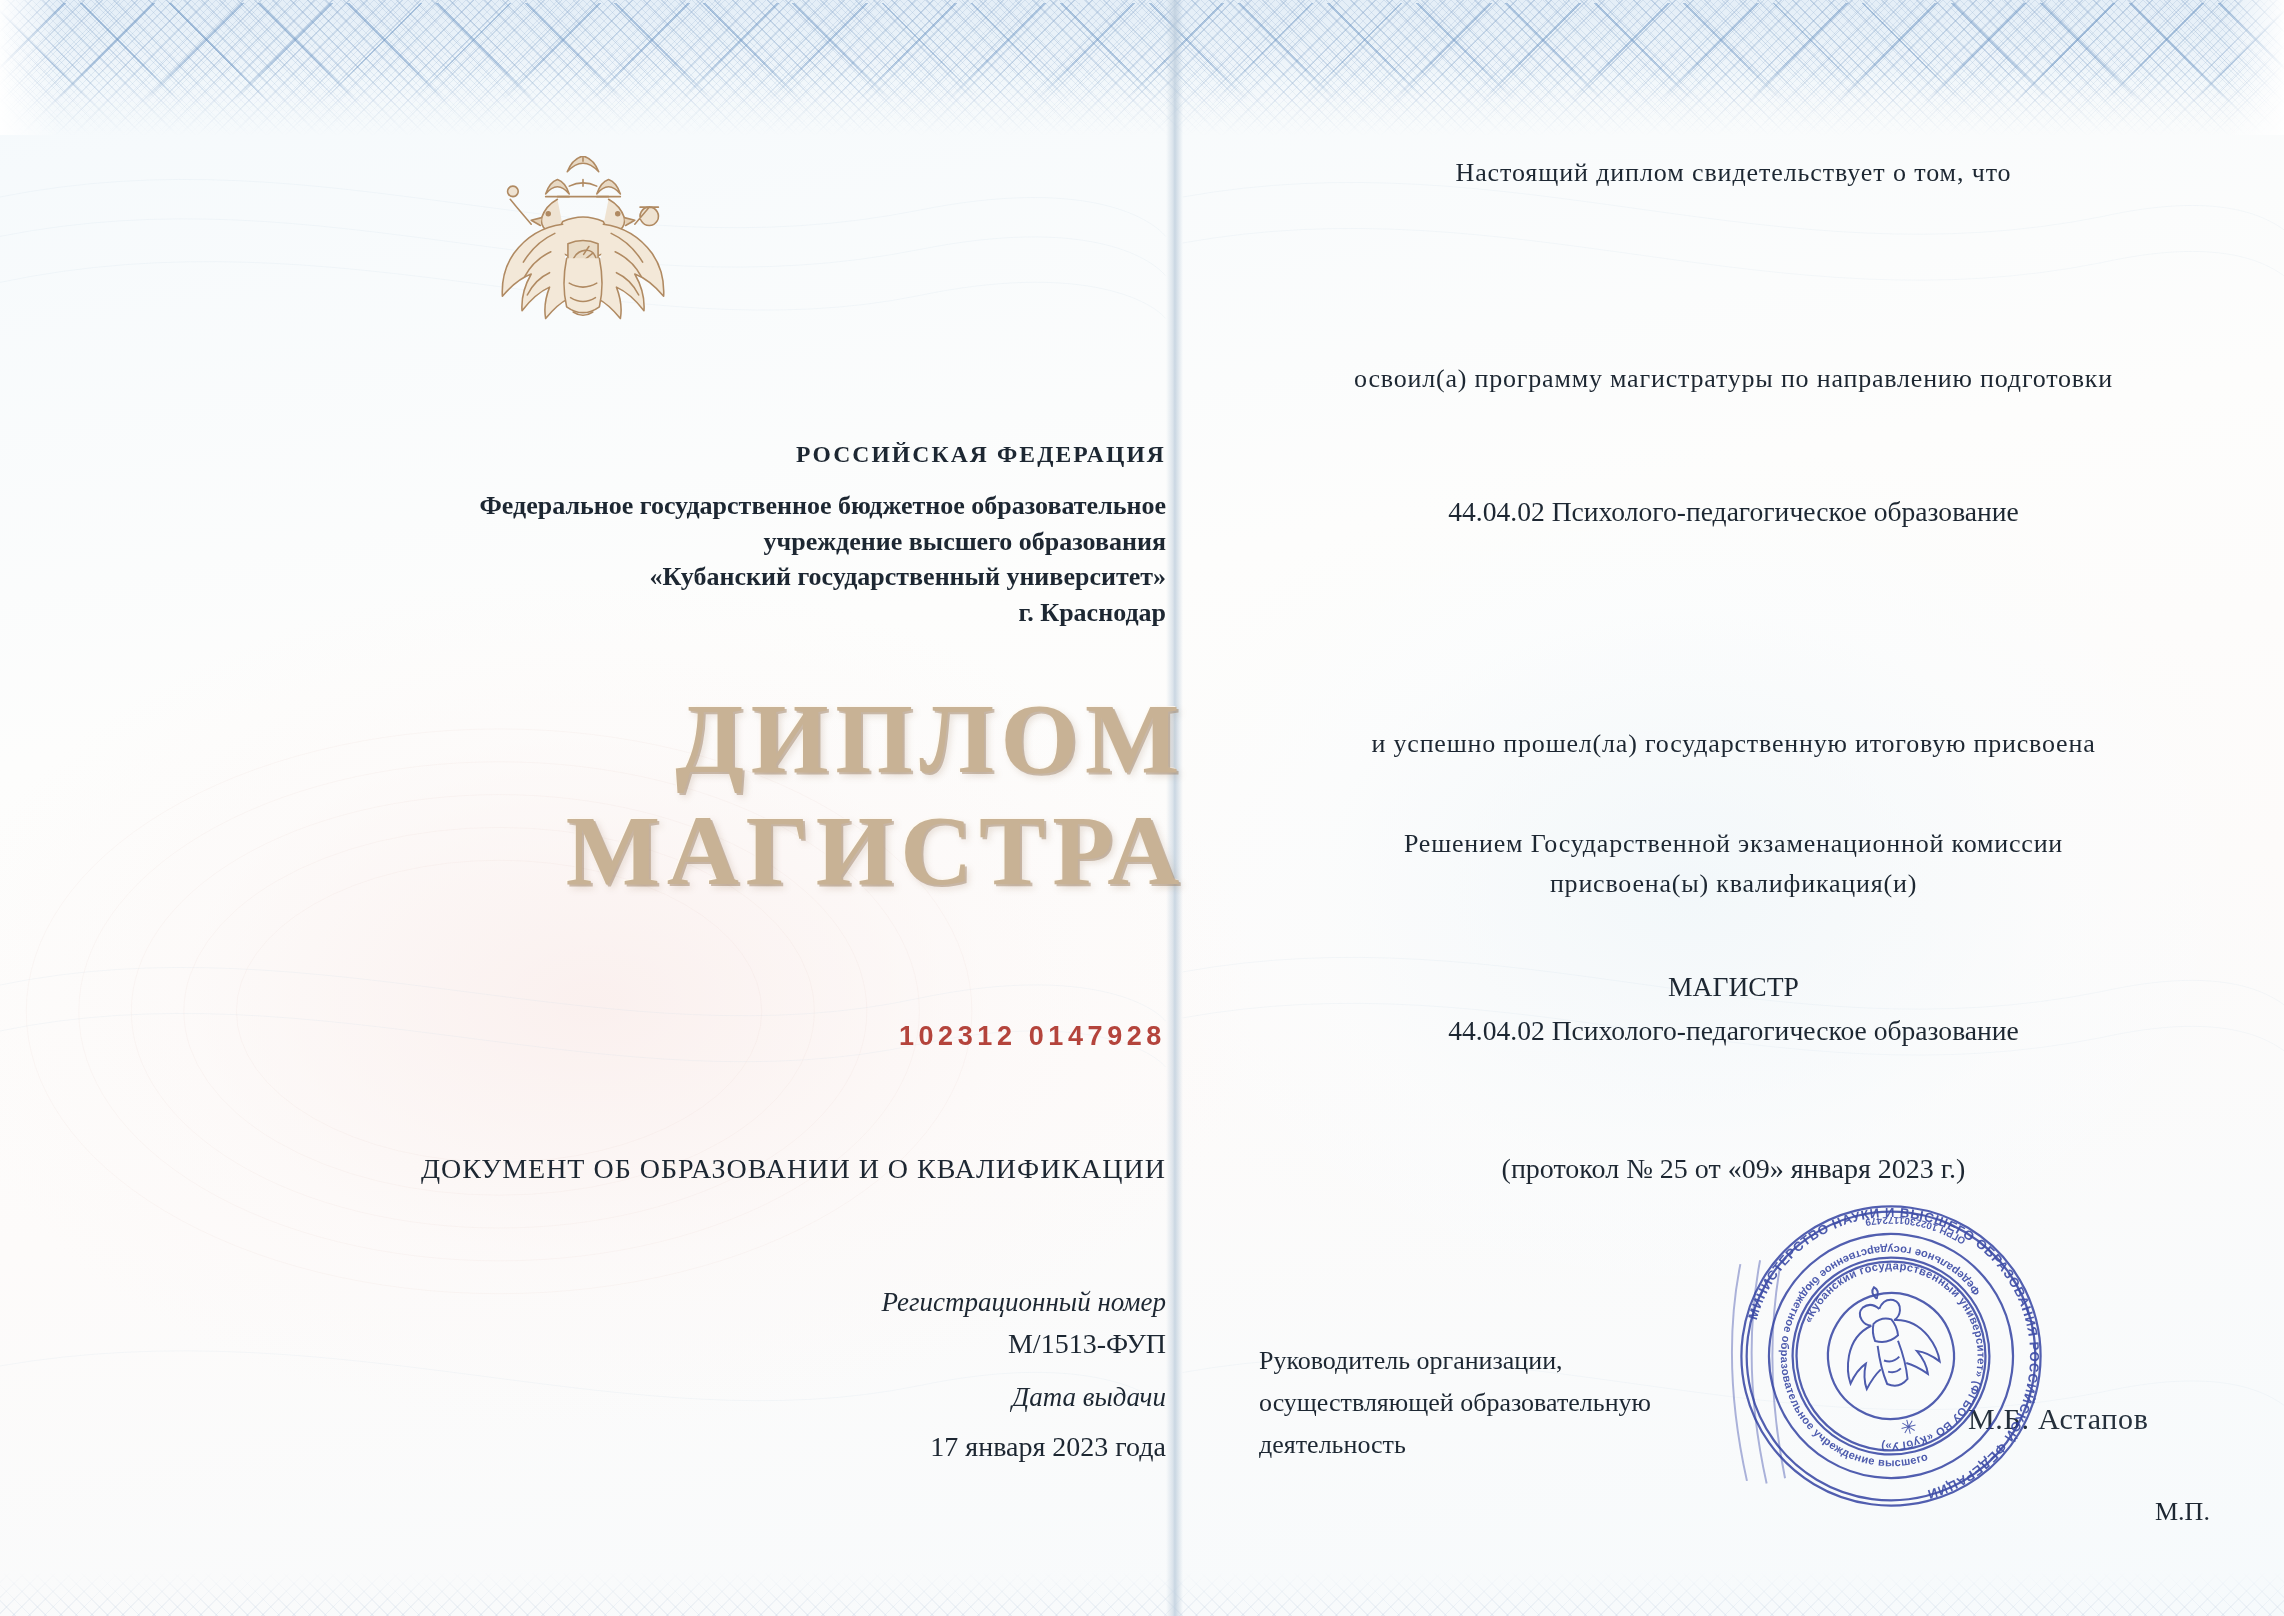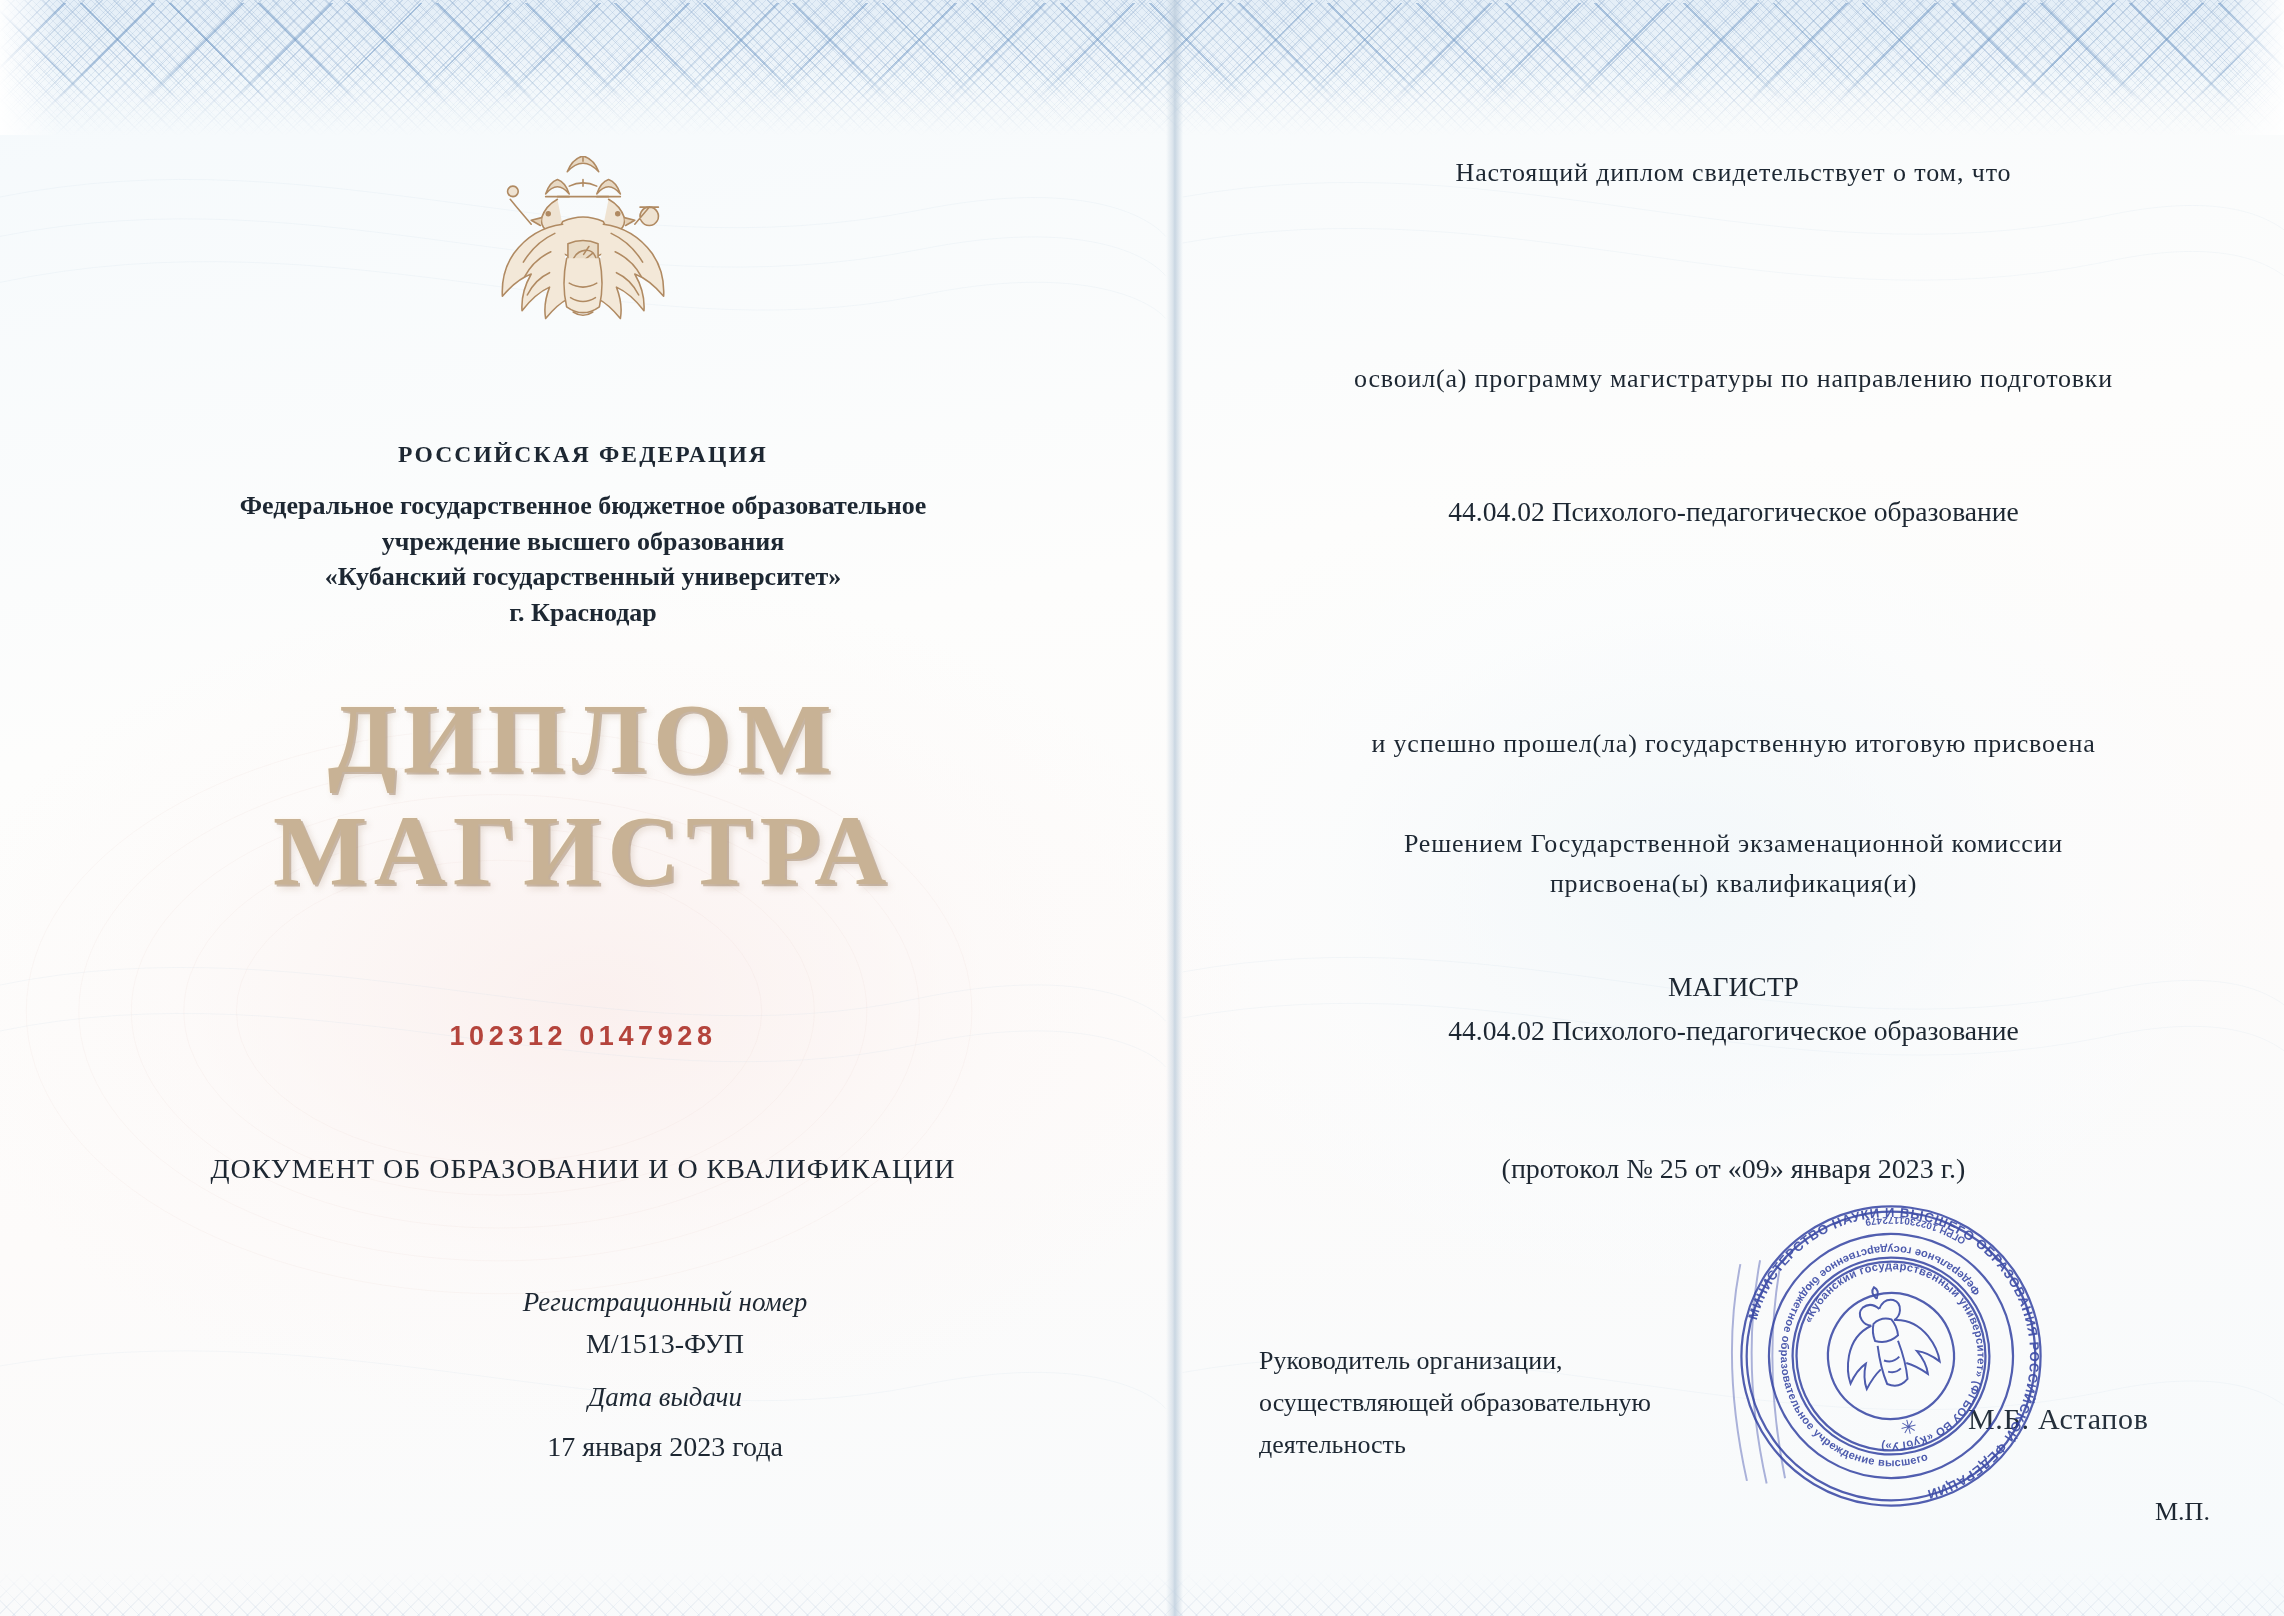--- a/index.html
+++ b/index.html
@@ -91,21 +91,21 @@
     pointer-events: none;
     opacity: 0.55;
   }
 
   
   .left {
     position: absolute;
     top: 0; left: 0;
     width: 1166px;
     height: 1617px;
-    text-align: center;
+    text-align: right;
   }
   .emblem {
     position: absolute;
     top: 156px;
     left: 50%;
     transform: translateX(-50%);
     width: 217px;
     height: 236px;
   }
   .org-block {
@@ -126,20 +126,21 @@
     font-family: "Liberation Serif", serif;
     font-size: 26px;
     font-weight: 700;
     line-height: 1.38;
   }
   .title-block {
     position: absolute;
     top: 683px;
     left: 0;
     width: 1166px;
+    padding-left: 20px;
   }
   .diploma-title {
     font-family: "Liberation Serif", serif;
     font-weight: 700;
     font-size: 100px;
     letter-spacing: 6.6px;
     line-height: 1.12;
     color: #c8b295;
     text-shadow:
        2px 2px 0 rgba(150,120,88,0.45),

